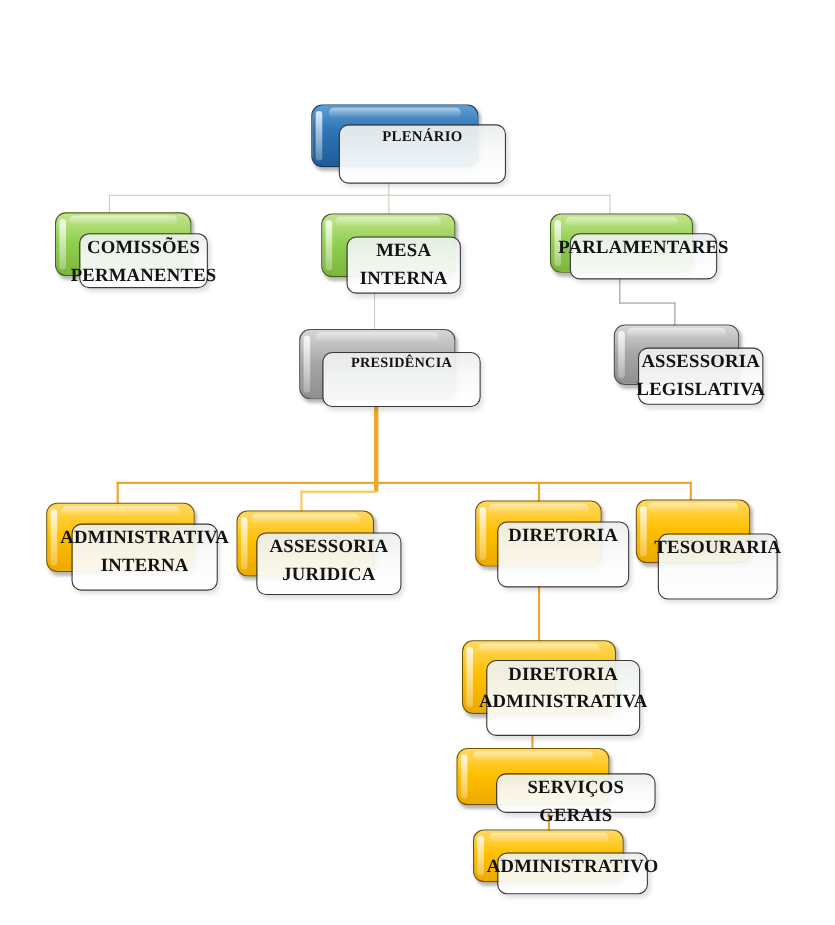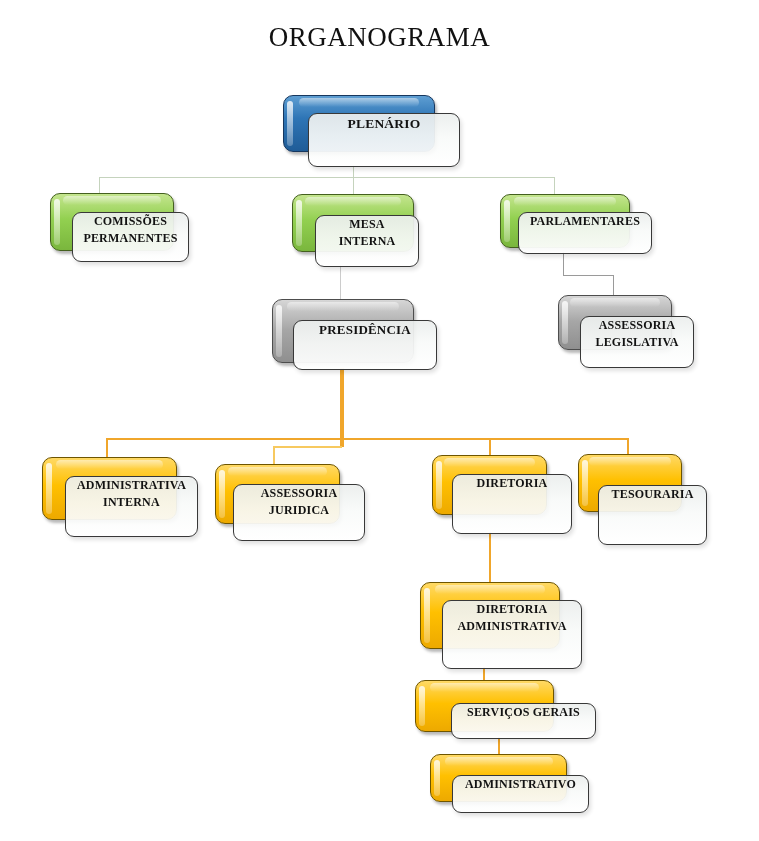--- a/index.html
+++ b/index.html
@@ -29,42 +29,41 @@
   .blue {background:linear-gradient(180deg,#5e9ed2 0%,#2e75b6 40%,#1f5c97 100%);border-color:#17375e;}
   .green{background:linear-gradient(180deg,#c4e58e 0%,#92d050 45%,#7ab63d 100%);border-color:#44601f;}
   .grayp{background:linear-gradient(180deg,#d6d6d6 0%,#a6a6a6 48%,#8f8f8f 100%);border-color:#4d4d4d;}
   .amber{background:linear-gradient(180deg,#ffd965 0%,#ffc000 45%,#eda900 100%);border-color:#6e5500;}
 
   .front{position:absolute;border:1.4px solid #383838;border-radius:9px;
         background:linear-gradient(180deg, rgba(235,238,237,.93) 0%, rgba(248,250,249,.92) 45%, rgba(255,255,255,.95) 100%);
         box-shadow:2px 3px 4px rgba(0,0,0,.12);
         display:flex;align-items:flex-start;justify-content:center;}
   .lbl{white-space:pre-line;text-align:center;font-weight:bold;color:#121212;
-       font-size:12px;line-height:1.45;letter-spacing:.2px;}
+       font-size:17px;line-height:1.45;letter-spacing:.2px;}
 
   
   #n1{left:283px;top:95px;}  #n1 .back{width:150px;height:55px;} #n1 .front{left:25px;top:18px;width:150px;height:52px;} #n1 .lbl{font-size:13.5px;}
   #n2{left:50px;top:193px;}  #n2 .back{width:122px;height:56px;} #n2 .front{left:22px;top:19px;width:115px;height:48px;}
   #n3{left:292px;top:194px;} #n3 .back{width:120px;height:56px;} #n3 .front{left:23px;top:21px;width:102px;height:50px;}
   #n4{left:500px;top:194px;} #n4 .back{width:128px;height:52px;} #n4 .front{left:18px;top:18px;width:132px;height:40px;}
   #n5{left:272px;top:299px;} #n5 .back{width:140px;height:62px;} #n5 .front{left:21px;top:21px;width:142px;height:48px;} #n5 .lbl{font-size:13px;}
   #n6{left:558px;top:295px;} #n6 .back{width:112px;height:53px;} #n6 .front{left:22px;top:21px;width:112px;height:50px;}
   #n7{left:42px;top:457px;}  #n7 .back{width:133px;height:61px;} #n7 .front{left:23px;top:19px;width:131px;height:59px;}
   #n8{left:215px;top:464px;} #n8 .back{width:123px;height:58px;} #n8 .front{left:18px;top:20px;width:130px;height:55px;}
   #n9{left:432px;top:455px;} #n9 .back{width:113px;height:58px;} #n9 .front{left:20px;top:19px;width:118px;height:58px;}
   #n10{left:578px;top:454px;}#n10 .back{width:102px;height:56px;}#n10 .front{left:20px;top:31px;width:107px;height:58px;}
   #n11{left:420px;top:582px;}#n11 .back{width:138px;height:65px;}#n11 .front{left:22px;top:18px;width:138px;height:67px;}
   #n12{left:415px;top:680px;}#n12 .back{width:137px;height:50px;}#n12 .front{left:36px;top:23px;width:143px;height:34px;}
   #n13{left:430px;top:754px;}#n13 .back{width:135px;height:46px;}#n13 .front{left:22px;top:21px;width:135px;height:36px;}
 </style>
 </head>
 <body>
 
 <div class="canvas">
-  <h1 class="title">ORGANOGRAMA</h1>
 
   <div class="line lng" style="left:353px;top:165px;width:1px;height:13px;"></div>
   <div class="line lng" style="left:99px;top:177px;width:456px;height:1px;"></div>
   <div class="line lng" style="left:99px;top:177px;width:1px;height:17px;"></div>
   <div class="line lng" style="left:353px;top:177px;width:1px;height:18px;"></div>
   <div class="line lng" style="left:554px;top:177px;width:1px;height:18px;"></div>
 
   <div class="line lgr" style="left:340px;top:265px;width:1px;height:35px;"></div>
 
   <div class="line gr" style="left:563px;top:252px;width:1px;height:24px;"></div>

